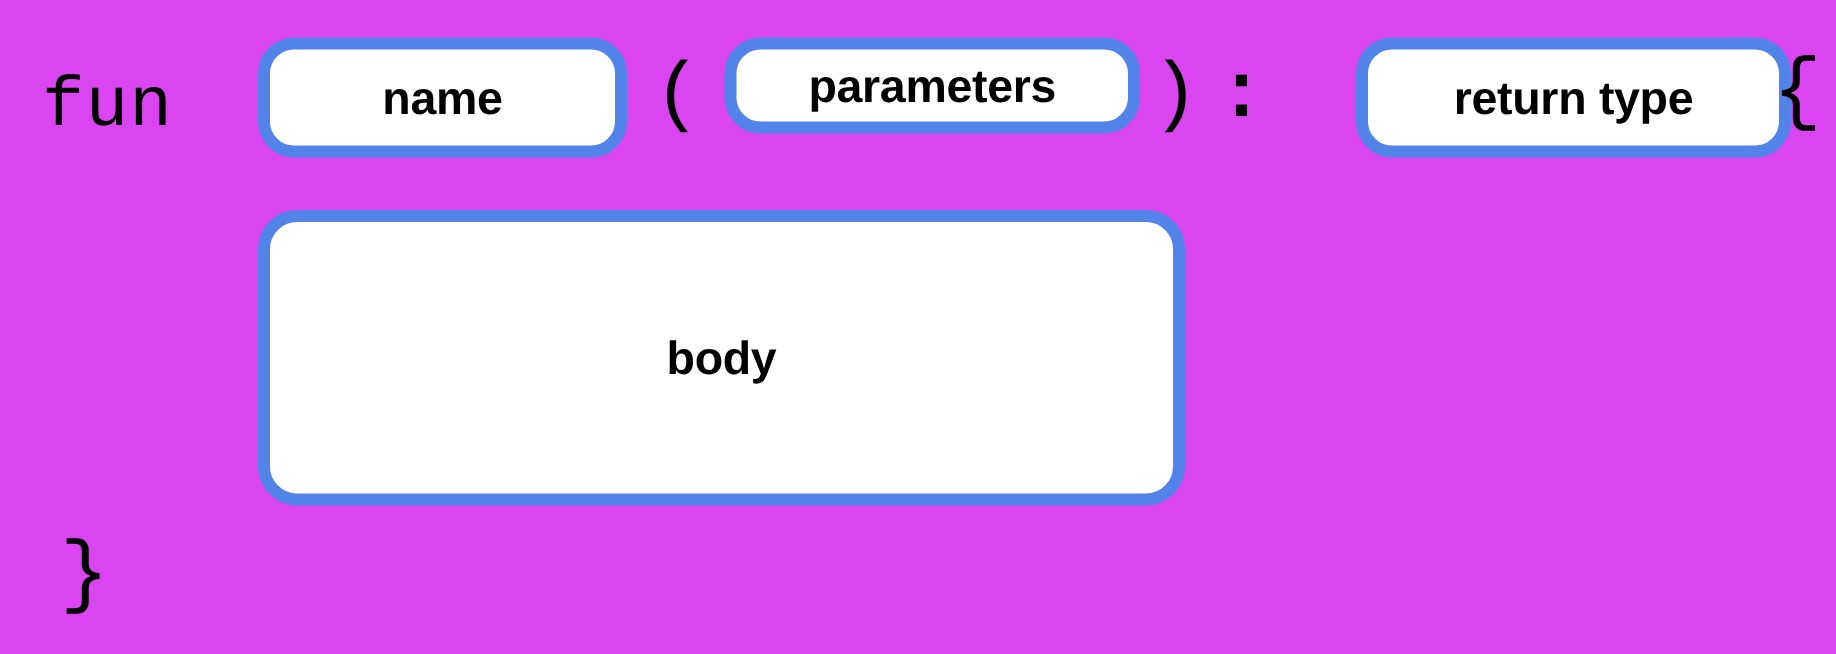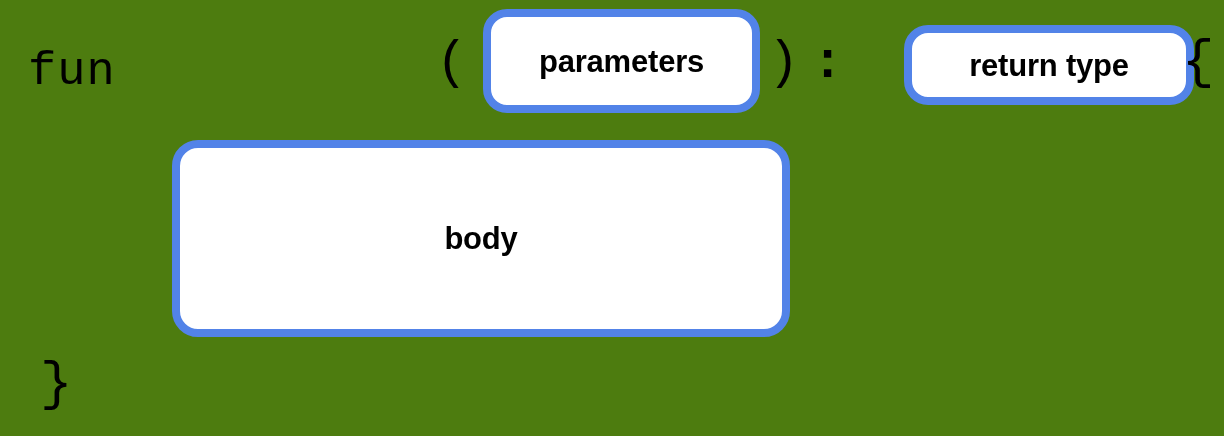--- a/index.html
+++ b/index.html
@@ -6,21 +6,21 @@
   html, body {
     margin: 0;
     padding: 0;
     background: #ffffff;
   }
 
   #canvas {
     position: relative;
     width: 1224px;
     height: 436px;
-    background: #4d7c0f;
+    background: #d946ef;
     overflow: hidden;
     font-family: "Liberation Sans", sans-serif;
     -webkit-font-smoothing: antialiased;
   }
 
   
   .token {
     position: absolute;
     font-family: "Liberation Mono", "DejaVu Sans Mono", monospace;
     font-weight: 400;
@@ -83,24 +83,27 @@
     font-size: 31px;
   }
 </style>
 </head>
 <body>
 
 <div id="canvas">
 
   <span class="token token-keyword" style="left:28px; top:48px;">fun</span>
 
+  <div class="slot slot-inline" style="left:172px; top:25px; width:246px; height:80px; border-color:#5283E8;">
+    <span class="slot-label">name</span>
+  </div>
 
   <span class="token token-punct" style="left:436px; top:38px;">(</span>
 
-  <div class="slot slot-inline" style="left:483px; top:9px; width:277px; height:104px; border-color:#5283E8;text-align:center;">
+  <div class="slot slot-inline" style="left:483px; top:25px; width:277px; height:64px; border-color:#5283E8;text-align:center;">
     <span class="slot-label">parameters</span>
   </div>
 
   <span class="token token-punct" style="left:768px; top:38px;">)</span>
 
   <span class="token token-colon" style="left:812px; top:38px;">:</span>
 
   <div class="slot slot-inline" style="left:904px; top:25px; width:290px; height:80px; border-color:#5283E8;">
     <span class="slot-label">return type</span>
   </div>

